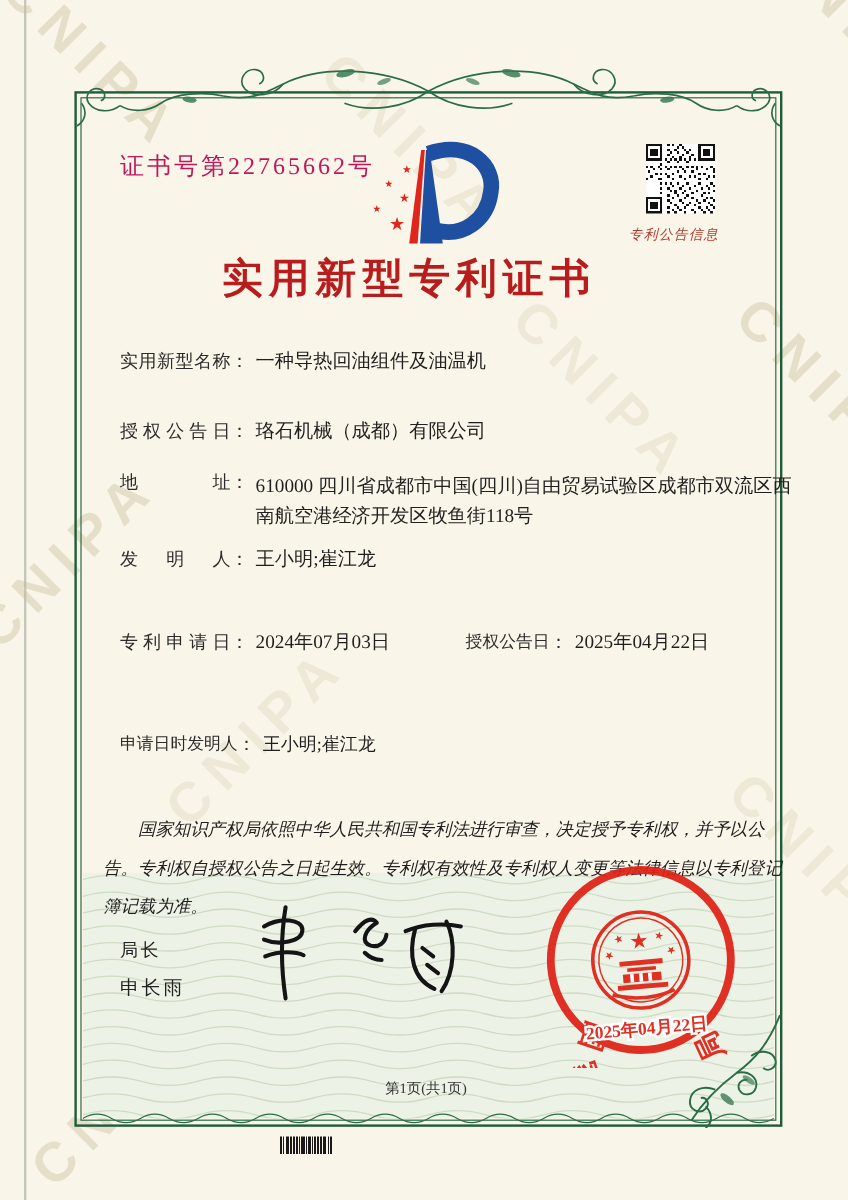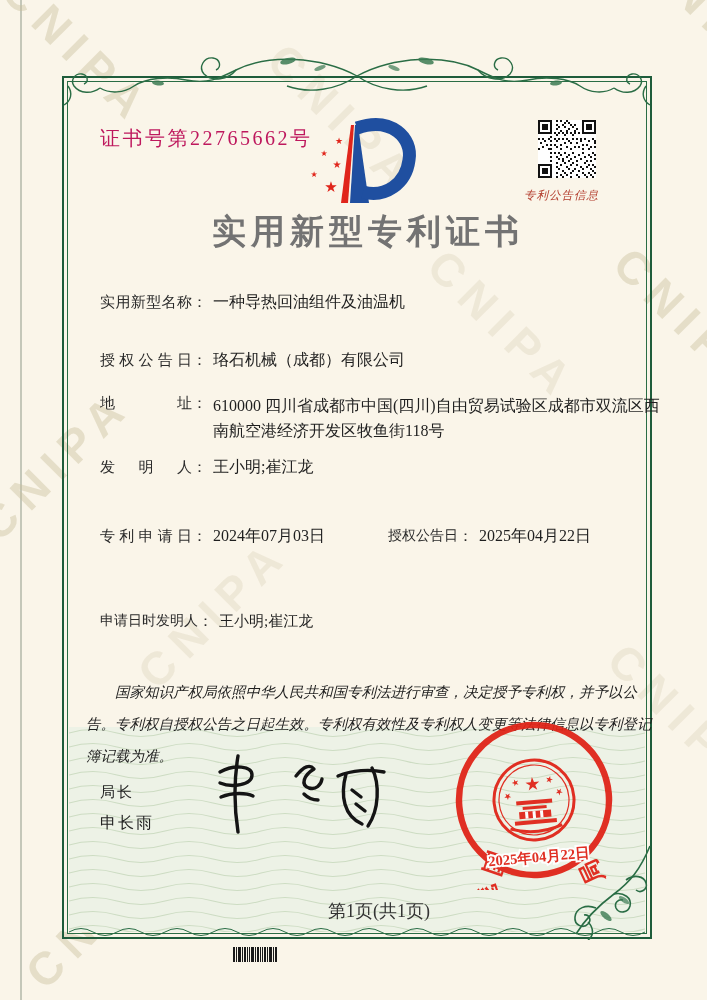--- a/index.html
+++ b/index.html
@@ -17,39 +17,39 @@
   .wm.ccw{transform:rotate(-45deg);}
   .wm.faint{color:rgba(212,203,175,.30);}
   
   .frame{position:absolute;left:62px;top:76px;width:586px;height:859px;border:2.5px solid #1e5c3b;}
   .frame-inner{position:absolute;left:3px;top:3px;right:3px;bottom:3px;border:1px solid #2a6d45;}
   .deco{position:absolute;pointer-events:none;}
   
   .cert-no{position:absolute;left:100px;top:125px;font-size:20px;letter-spacing:2.5px;color:#be185d;}
   .qr-caption{position:absolute;left:524px;top:188px;width:86px;
       font-size:11.5px;font-style:italic;color:#b23b2b;letter-spacing:1px;}
-  .title{position:absolute;left:75px;top:209px;width:586px;text-align:center;
-      font-size:34px;font-weight:bold;letter-spacing:5px;color:#737373;}
+  .title{position:absolute;left:48px;top:209px;width:586px;text-align:center;
+      font-size:34px;font-weight:bold;letter-spacing:5px;color:#b91c1c;}
   .row{position:absolute;left:100px;white-space:nowrap;line-height:20px;}
   .r1{top:292px}.r2{top:350px}.r3{top:393px}.r4{top:457px}.r5{top:483px}.r6{top:526px}.r7{top:569px}.r8{top:611px}
   .flabel{display:inline-block;width:92px;font-size:15px;color:#2b2b2b;
       text-align:justify;text-align-last:justify;vertical-align:top;}
   .flabel.nat{width:auto;font-size:14px;text-align:left;text-align-last:auto;}
   .colon{font-size:15px;color:#2b2b2b;margin-right:6px;vertical-align:top;}
   .fvalue{font-size:16px;color:#1f1f1f;vertical-align:top;}
   .fvalue.wrapv{display:inline-block;width:452px;white-space:normal;line-height:25px;}
   .rt{position:absolute;left:288px;top:0;white-space:nowrap;}
   .notice{position:absolute;left:86px;top:676px;width:566px;font-size:14.5px;line-height:32px;
       text-indent:2em;font-style:italic;color:#1e1e1e;}
   .sig-title{position:absolute;left:100px;top:783px;font-size:15px;color:#222;
       font-family:"Liberation Sans",sans-serif;letter-spacing:2px;}
   .sig-name{position:absolute;left:100px;top:813px;font-size:16px;color:#222;
       font-family:"Liberation Sans",sans-serif;letter-spacing:2px;}
   .footer-page{position:absolute;left:62px;top:899px;width:586px;text-align:center;
-      font-size:18px;color:#333;margin-left:24px;}
+      font-size:12px;color:#333;}
 </style>
 </head>
 <body>
 
 <div class="page">
 
   <div class="page-edge"></div>
 
   <span class="wm cw" style="left:-18px;top:22px;">CNIPA</span>
   <span class="wm cw" style="left:622px;top:-8px;">CNIPA</span>

